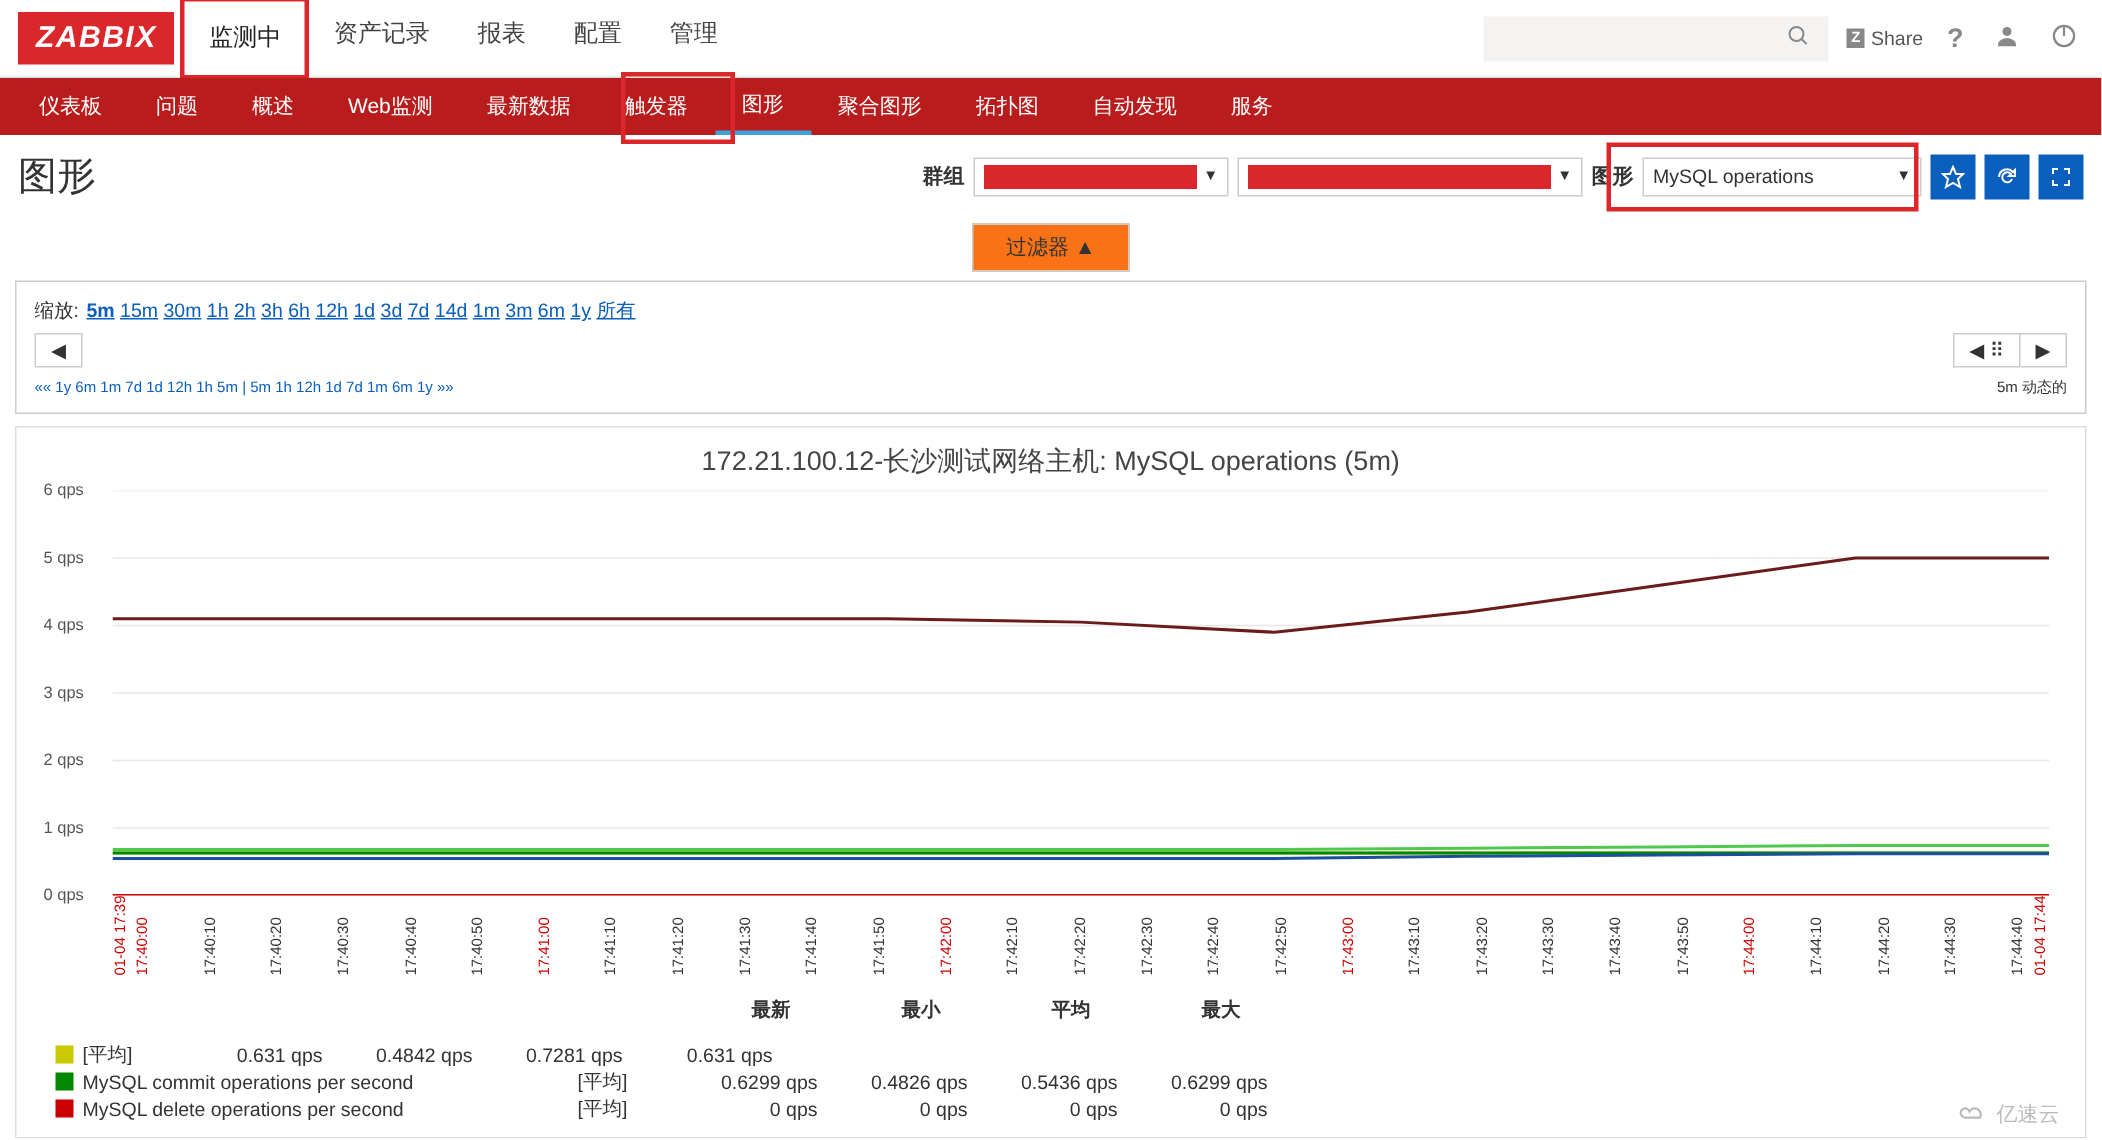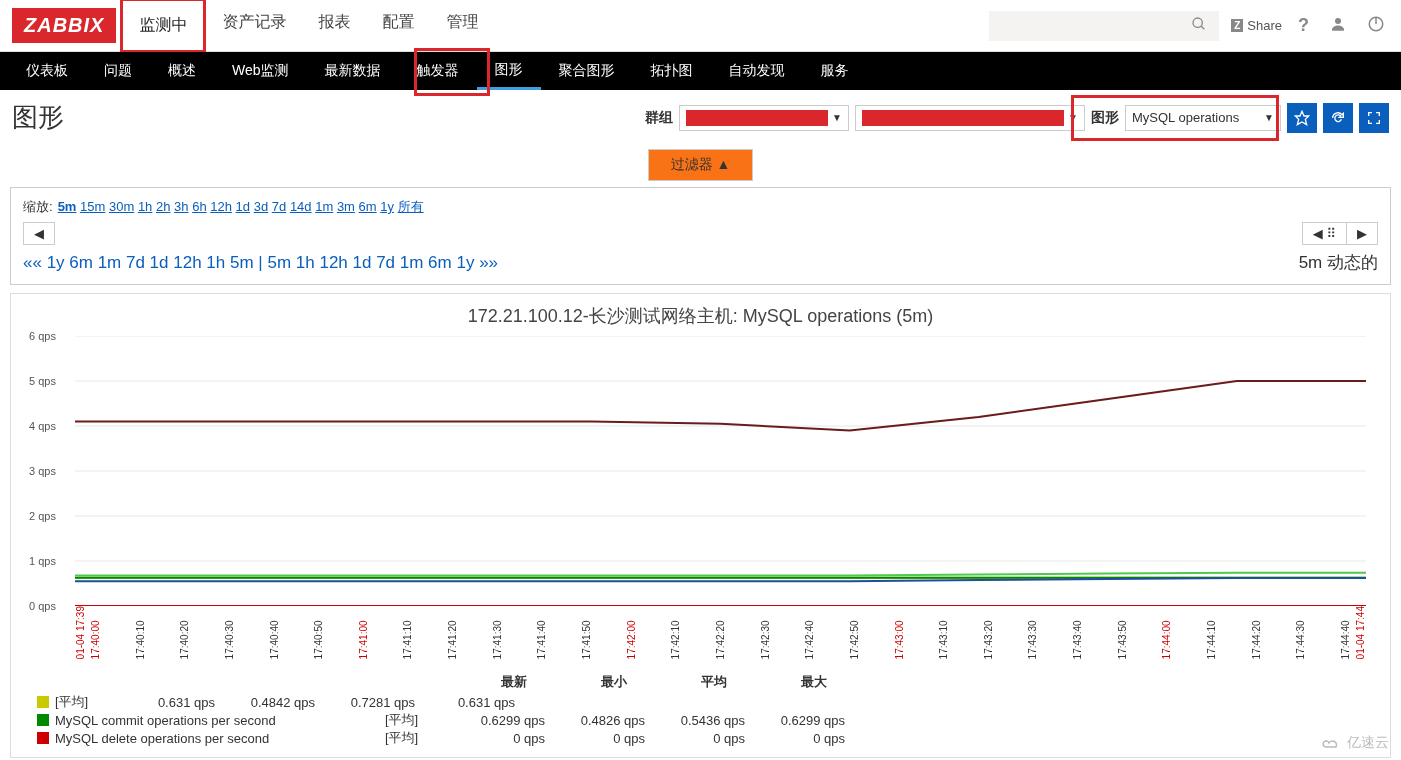--- a/index.html
+++ b/index.html
@@ -10,21 +10,21 @@
 .topnav li { padding: 14px 16px; cursor: pointer; font-size: 16px; color: #444; }
 .topnav li.active { color: #222; position: relative; }
 .redbox { border: 3px solid #d9272c; }
 .topright { margin-left: auto; display: flex; align-items: center; gap: 12px; }
 .searchbox { background: #f5f3f1; display: flex; align-items: center; padding: 4px 8px; width: 230px; height: 30px; }
 .searchbox input { border: none; background: transparent; flex: 1; outline: none; }
 .icon-btn { color: #888; cursor: pointer; padding: 4px; }
 .share { display: flex; align-items: center; gap: 4px; color: #555; cursor: pointer; }
 .share .z { background: #888; color: #fff; font-size: 10px; padding: 1px 3px; font-weight: bold; }
 
-.subnav { background: #000000; display: flex; list-style: none; padding: 0 8px; height: 38px; align-items: stretch; }
+.subnav { background: #b91c1c; display: flex; list-style: none; padding: 0 8px; height: 38px; align-items: stretch; }
 .subnav li { padding: 10px 18px; color: #fff; cursor: pointer; font-size: 14px; display: flex; align-items: center; }
 .subnav li.active { border-bottom: 3px solid #3ea0db; }
 .subnav-redbox { position: absolute; border: 3px solid #d9272c; }
 
 .page-header { display: flex; align-items: center; padding: 10px 12px; gap: 10px; }
 .page-title { font-size: 26px; font-weight: normal; color: #333; }
 .filters { margin-left: auto; display: flex; align-items: center; gap: 6px; position: relative; }
 .filter-label { font-size: 14px; font-weight: bold; }
 .select-box { border: 1px solid #ccc; padding: 4px 6px; height: 26px; display: flex; align-items: center; background: #fff; position: relative; }
 .select-caret { font-size: 10px; margin-left: 4px; }
@@ -34,43 +34,43 @@
 .filter-tab { border: 1px solid #ccc; padding: 6px 22px; background: #f97316; cursor: pointer; font-size: 14px; }
 
 .zoom-panel { border: 1px solid #ccc; margin: 6px 10px 0 10px; padding: 10px 12px; background: #fff; }
 .zoom-row { display: flex; align-items: center; gap: 5px; font-size: 13px; }
 .zoom-label { color: #333; }
 .zoom-link { color: #0a5fbc; text-decoration: underline; cursor: pointer; font-size: 13px; }
 .zoom-link.bold { font-weight: bold; text-align: right; }
 .time-range { margin-left: auto; font-size: 13px; color: #333; }
 .nav-btns { border: 1px solid #ccc; padding: 3px 10px; cursor: pointer; background: #fff; font-size: 13px; }
 .row2 { display: flex; align-items: center; margin-top: 6px; gap: 4px; }
-.row3 { display: flex; align-items: center; margin-top: 6px; gap: 5px; font-size: 17px; }
+.row3 { display: flex; align-items: center; margin-top: 6px; gap: 5px; font-size: 10px; }
 
 .chart-container { margin: 8px 10px 0 10px; border: 1px solid #ddd; padding: 10px 14px; }
 .chart-title { text-align: center; font-size: 18px; color: #444; margin-bottom: 8px; }
 .chart-plot { position: relative; height: 270px; margin-left: 50px; margin-right: 10px; }
 .yaxis { position: absolute; left: -46px; top: 0; height: 100%; display: flex; flex-direction: column; justify-content: space-between; font-size: 11px; color: #555; }
 .yaxis div { height: 0; display: flex; align-items: center; }
 .plot-svg { width: 100%; height: 100%; }
 .xaxis { display: flex; margin-left: 50px; margin-right: 10px; font-size: 10px; }
 .xtick { writing-mode: vertical-rl; transform: rotate(180deg); text-align: left; }
 .xtick.red { color: #c00; }
 .xtick.black { color: #333; }
 .xaxis-inner { display: flex; justify-content: space-between; flex: 1; }
 
 .legend { margin: 14px 0 0 12px; font-size: 13px; }
-.legend-header { display: flex; font-weight: bold; margin-bottom: 2px; }
+.legend-header { display: flex; font-weight: bold; margin-bottom: 12px; }
 .legend-row { display: flex; align-items: center; }
 .legend-swatch { width: 12px; height: 12px; margin-right: 6px; }
 .lc-name { width: 330px; }
 .lc-type { width: 60px; }
 .lc-val { width: 100px; text-align: right; }
 
-.watermark { position: fixed; right: 12px; bottom: 8px; color: #bbb; font-size: 14px; display: flex; align-items: center; gap: 4px; }
+.watermark { position: fixed; right: 28px; bottom: 8px; color: #bbb; font-size: 14px; display: flex; align-items: flex-start; gap: 4px; }
 </style>
 </head>
 <body>
 
 <div class="topbar">
   <div class="logo">ZABBIX</div>
   <ul class="topnav">
     <li class="redbox active">监测中</li>
     <li>资产记录</li>
     <li>报表</li>
@@ -128,21 +128,21 @@
     <span class="filter-label">群组</span>
     <div class="select-box" style="width:170px;">
       <div class="red-content" style="background:#d9272c;width:100%;height:100%;"></div>
       <span class="select-caret">▼</span>
     </div>
     <div class="select-box" style="width:230px;">
       <div style="background:#d9272c;width:100%;height:100%;"></div>
       <span class="select-caret">▼</span>
     </div>
     <span class="filter-label">图形</span>
-    <div class="select-box" style="width:156px;">
+    <div class="select-box" style="width:186px;">
       <span>MySQL operations</span>
       <span class="select-caret" style="margin-left:auto;">▼</span>
     </div>
     <div class="redbox" style="position:absolute; right:110px; top:-8px; width:208px; height:46px; pointer-events:none;"></div>
     <div class="action-btn">
       <svg width="16" height="16" viewBox="0 0 24 24" fill="none" stroke="#fff" stroke-width="2">
           <polygon points="12,2 15,9 22,9 17,14 19,22 12,18 5,22 7,14 2,9 9,9"></polygon>
         </svg>
     </div>
     <div class="action-btn">

